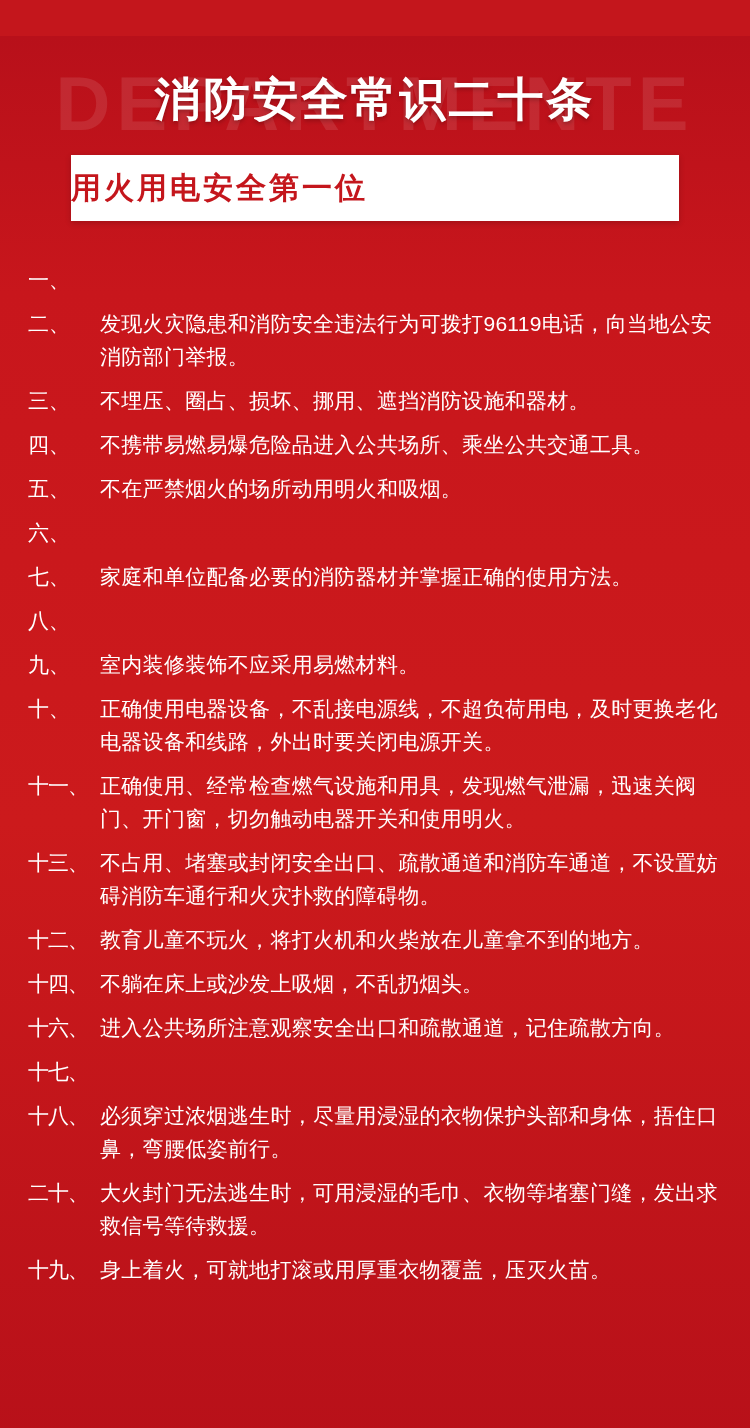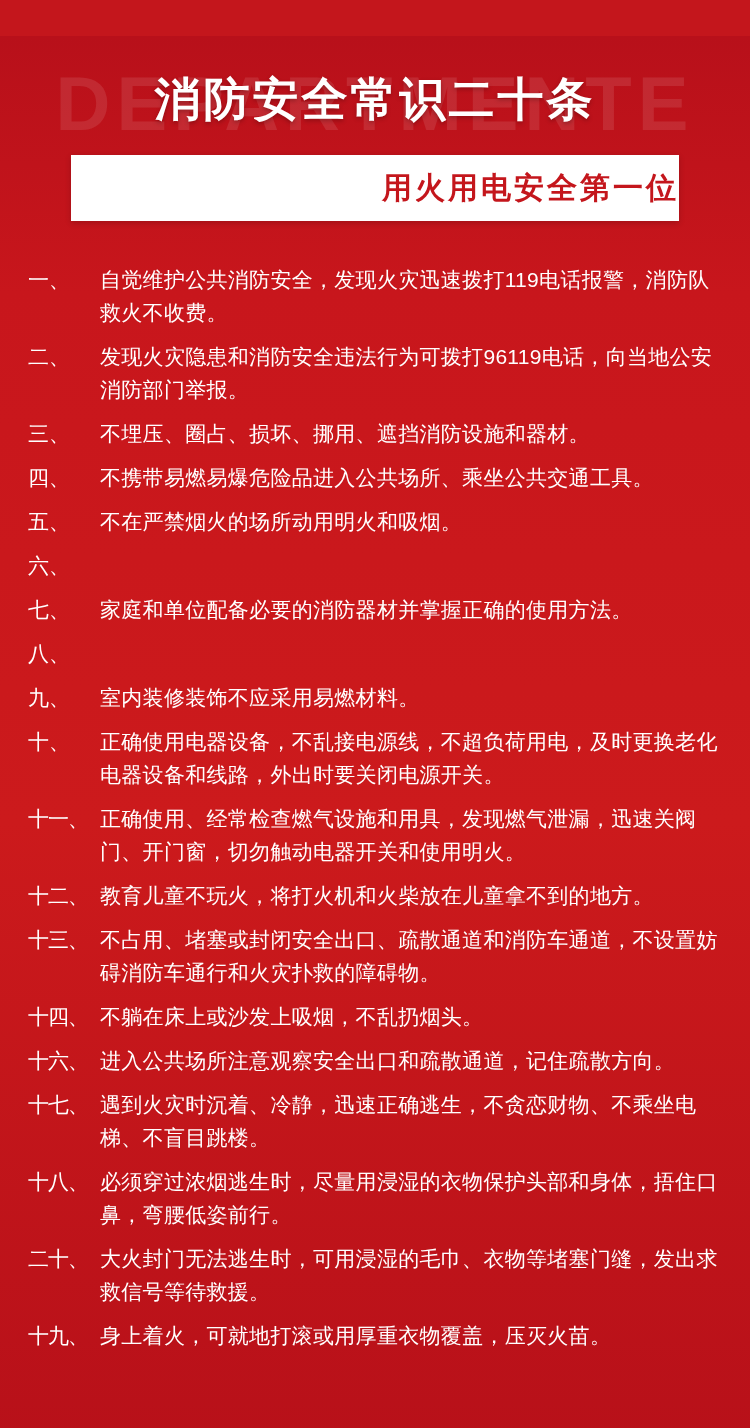--- a/index.html
+++ b/index.html
@@ -53,21 +53,21 @@
   }
   .subtitle-box {
     position: relative;
     z-index: 2;
     margin: 28px auto 0;
     width: 608px;
     height: 66px;
     background: #ffffff;
     display: flex;
     align-items: center;
-    justify-content: flex-end;
+    justify-content: flex-start;
     box-shadow: 0 2px 6px rgba(0,0,0,0.18);
   }
   .subtitle-text {
     font-size: 30px;
     font-weight: bold;
     color: #c4161c;
     letter-spacing: 3px;
   }
   .rules {
     position: relative;
@@ -110,21 +110,20 @@
   <div class="main-title">消防安全常识二十条</div>
 
   <div class="subtitle-box">
     <span class="subtitle-text">用火用电安全第一位</span>
   </div>
 
   <div class="rules">
 
     <div class="rule">
       <span class="rule-num">一、</span>
-      <span class="rule-text">自觉维护公共消防安全，发现火灾迅速拨打119电话报警，消防队救火不收费。</span>
     </div>
 
     <div class="rule">
       <span class="rule-num">二、</span>
       <span class="rule-text">发现火灾隐患和消防安全违法行为可拨打96119电话，向当地公安消防部门举报。</span>
     </div>
 
     <div class="rule">
       <span class="rule-num">三、</span>
       <span class="rule-text">不埋压、圈占、损坏、挪用、遮挡消防设施和器材。</span>
@@ -162,43 +161,42 @@
       <span class="rule-num">十、</span>
       <span class="rule-text">正确使用电器设备，不乱接电源线，不超负荷用电，及时更换老化电器设备和线路，外出时要关闭电源开关。</span>
     </div>
 
     <div class="rule">
       <span class="rule-num wide">十一、</span>
       <span class="rule-text">正确使用、经常检查燃气设施和用具，发现燃气泄漏，迅速关阀门、开门窗，切勿触动电器开关和使用明火。</span>
     </div>
 
     <div class="rule">
+      <span class="rule-num wide">十三、</span>
+      <span class="rule-text">不占用、堵塞或封闭安全出口、疏散通道和消防车通道，不设置妨碍消防车通行和火灾扑救的障碍物。</span>
+    </div>
+
+    <div class="rule">
       <span class="rule-num wide">十二、</span>
       <span class="rule-text">教育儿童不玩火，将打火机和火柴放在儿童拿不到的地方。</span>
     </div>
 
     <div class="rule">
-      <span class="rule-num wide">十三、</span>
-      <span class="rule-text">不占用、堵塞或封闭安全出口、疏散通道和消防车通道，不设置妨碍消防车通行和火灾扑救的障碍物。</span>
-    </div>
-
-    <div class="rule">
       <span class="rule-num wide">十四、</span>
       <span class="rule-text">不躺在床上或沙发上吸烟，不乱扔烟头。</span>
     </div>
 
 
     <div class="rule">
       <span class="rule-num wide">十六、</span>
       <span class="rule-text">进入公共场所注意观察安全出口和疏散通道，记住疏散方向。</span>
     </div>
 
     <div class="rule">
       <span class="rule-num wide">十七、</span>
-      <span class="rule-text">遇到火灾时沉着、冷静，迅速正确逃生，不贪恋财物、不乘坐电梯、不盲目跳楼。</span>
     </div>
 
     <div class="rule">
       <span class="rule-num wide">十八、</span>
       <span class="rule-text">必须穿过浓烟逃生时，尽量用浸湿的衣物保护头部和身体，捂住口鼻，弯腰低姿前行。</span>
     </div>
 
     <div class="rule">
       <span class="rule-num wide">二十、</span>
       <span class="rule-text">大火封门无法逃生时，可用浸湿的毛巾、衣物等堵塞门缝，发出求救信号等待救援。</span>

